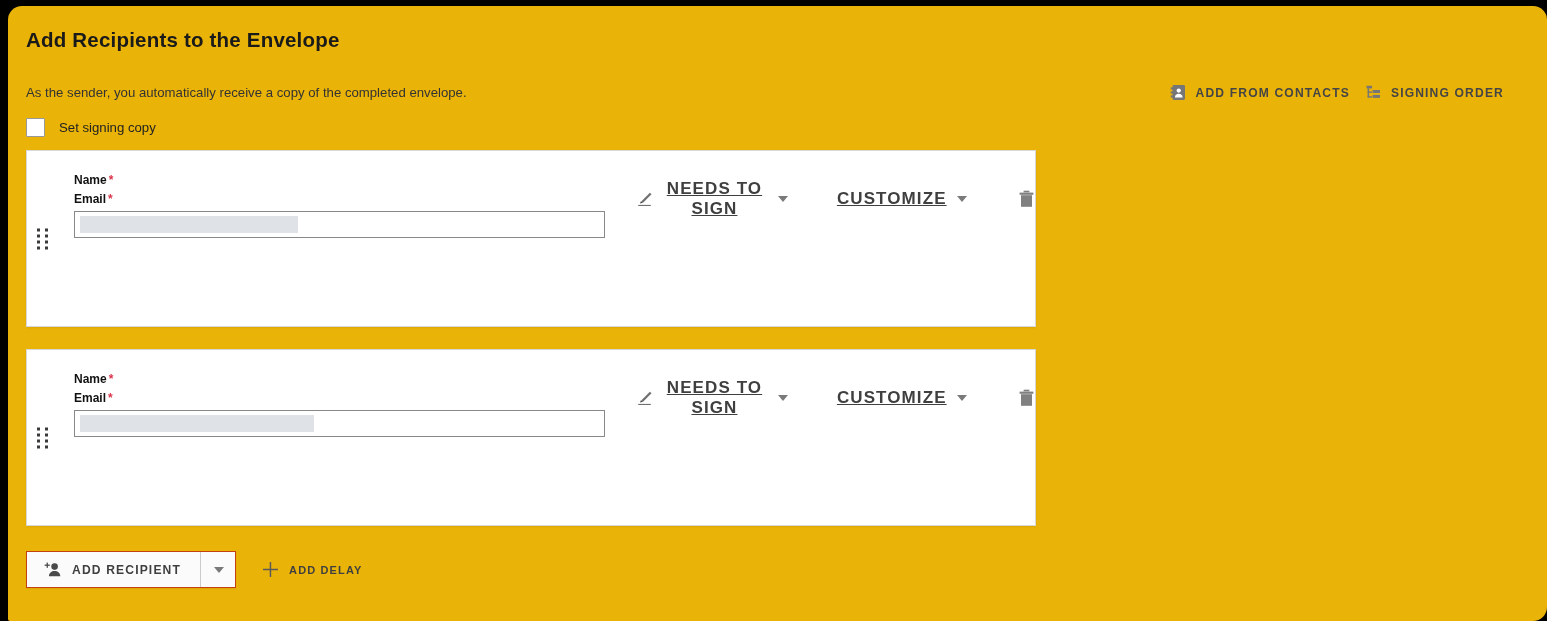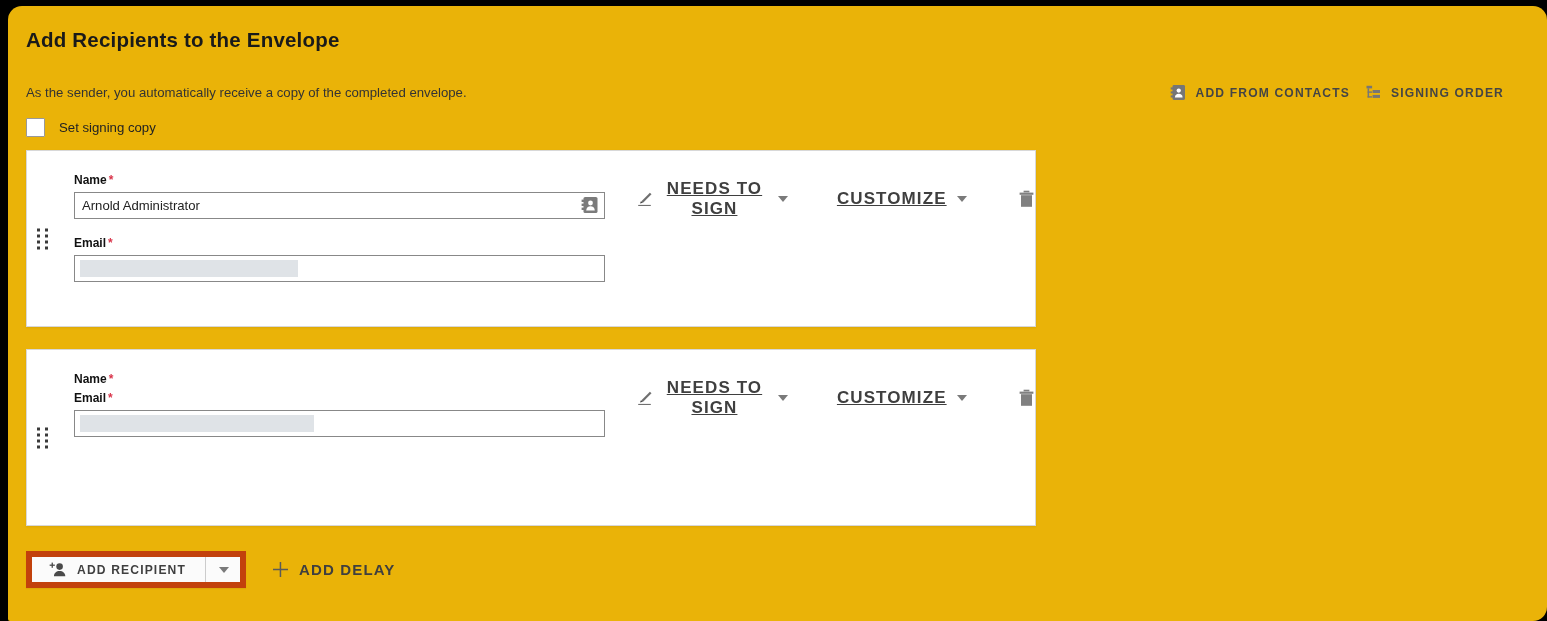--- a/index.html
+++ b/index.html
@@ -188,21 +188,21 @@
   
   .bottom-bar {
     position: absolute;
     left: 18px;
     top: 545px;
     display: flex;
     align-items: center;
   }
   .split-btn {
     display: flex;
-    border: 6px solid #c2410c;
+    border: 1px solid #c2410c;
     background: #fbfbfb;
     height: 37px;
     box-shadow: 0 1px 1px rgba(0,0,0,0.05);
   }
   .split-main {
     display: flex; align-items: center; gap: 10px;
     padding: 0 19px 0 17px;
     background: none; border: none; cursor: pointer;
   }
   .split-main .lbl {
@@ -217,21 +217,21 @@
     background: none;
     cursor: pointer;
     display: flex; align-items: center; justify-content: center;
   }
   .add-delay {
     display: flex; align-items: center; gap: 10px;
     margin-left: 26px;
     background: none; border: none; cursor: pointer; padding: 0;
   }
   .add-delay .lbl {
-    font-size: 15px; font-weight: bold; letter-spacing: 1.15px;
+    font-size: 11px; font-weight: bold; letter-spacing: 1.15px;
     color: #3f3f3f; text-transform: uppercase;
     font-family: "Liberation Sans", sans-serif;
   }
 </style>
 </head>
 <body>
 
 <div id="page">
 
   <div class="page-title">Add Recipients to the Envelope</div>
@@ -286,33 +286,20 @@
           <i></i>
           <i></i>
           <i></i>
           <i></i>
       </div>
 
       <div class="fields">
 
         <div class="field-label">
           <span>Name</span><span class="req">*</span>
-        </div>
-        <div class="input-wrap">
-          <input class="t-input" type="text" value="Arnold Administrator" style="">
-          <button class="inline-contact-btn">
-            <svg width="20" height="20" viewBox="0 0 20 20">
-              <rect x="3.5" y="2" width="14" height="16" rx="1.6" fill="#7b7b7b"></rect>
-              <rect x="1.6" y="4.6" width="2.6" height="2.4" fill="#7b7b7b"></rect>
-              <rect x="1.6" y="8.6" width="2.6" height="2.4" fill="#7b7b7b"></rect>
-              <rect x="1.6" y="12.6" width="2.6" height="2.4" fill="#7b7b7b"></rect>
-              <circle cx="10.5" cy="8" r="2.4" fill="#ffffff"></circle>
-              <path d="M6.2 15.4c0-2.5 2-4.1 4.3-4.1s4.3 1.6 4.3 4.1z" fill="#ffffff"></path>
-            </svg>
-          </button>
         </div>
 
         <div class="field-label">
           <span>Email</span><span class="req">*</span>
         </div>
         <div class="input-wrap">
           <input class="t-input" type="text" style="">
           <div class="redact" style="width: 218px;"></div>
         </div>
 

